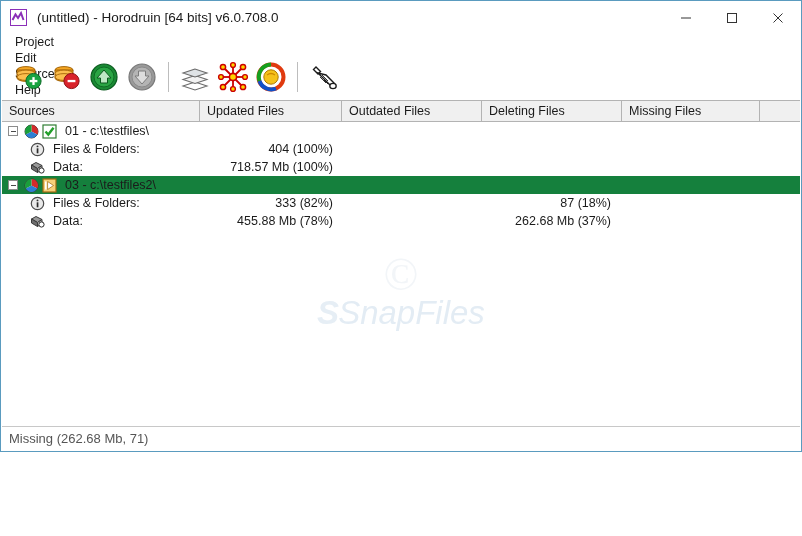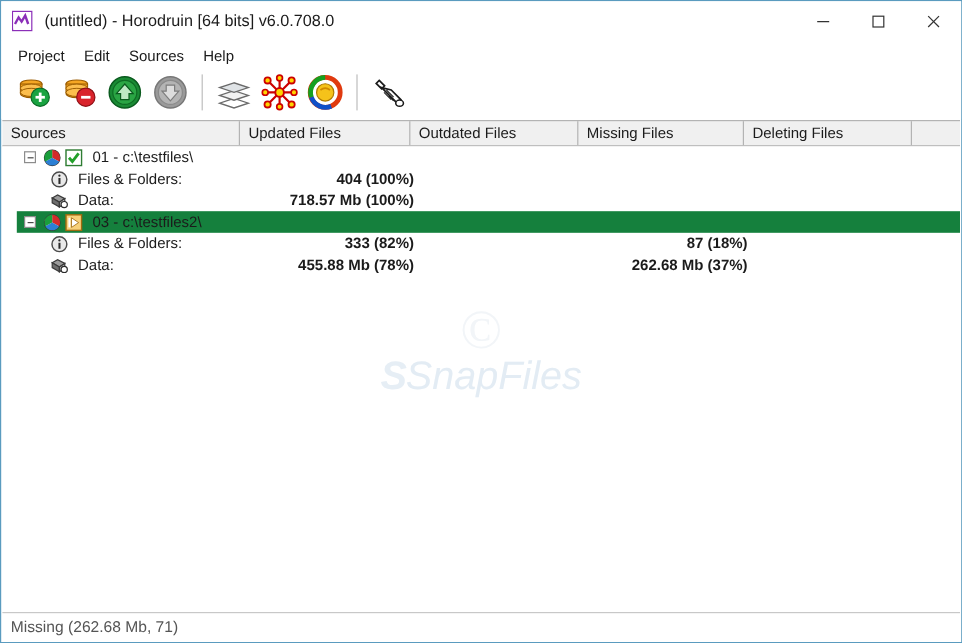--- a/index.html
+++ b/index.html
@@ -6,21 +6,21 @@
     margin: 0;
     padding: 0;
     background: #ffffff;
   }
   body {
     font-family: "Liberation Sans", sans-serif;
   }
   #app {
     position: relative;
     width: 802px;
-    height: 536px;
+    height: 452px;
     box-sizing: border-box;
     border: 1px solid #5a9bbf;
     background: #ffffff;
     overflow: hidden;
   }
 
   
   .titlebar {
     position: relative;
     height: 33px;
@@ -59,23 +59,24 @@
     align-items: center;
     justify-content: center;
     background: transparent;
   }
   .win-btn svg { display: block; }
 
   
   .menubar {
     height: 21px;
     display: flex;
-    align-items: flex-end;
+    align-items: flex-start;
     padding-left: 6px;
     background: #ffffff;
+    flex-direction: column;
   }
   .menu-item {
     font-size: 12.5px;
     color: #1b1b1b;
     padding: 1px 8px;
     white-space: nowrap;
   }
 
   
   .toolbar {
@@ -143,37 +144,35 @@
   .lv-body {
     position: relative;
     background: #ffffff;
     height: calc(100% - 22px);
   }
   .row {
     display: flex;
     height: 18px;
     align-items: flex-end;
     background: transparent;
-    margin-left: 12px;
   }
   .row.alt { background: #15803d; }
   .cell {
     box-sizing: border-box;
     height: 18px;
     display: flex;
     align-items: center;
     font-size: 12.5px;
     color: #1b1b1b;
     white-space: nowrap;
     overflow: hidden;
   }
   .cell.num {
     justify-content: flex-end;
     padding-right: 9px;
-    font-weight: bold;
   }
   .cell.src { padding-left: 0; }
 
   .expander {
     width: 10px;
     height: 10px;
     border: 1px solid #8c8c8c;
     background: #ffffff;
     box-sizing: border-box;
     margin-left: 6px;
@@ -403,22 +402,22 @@
     </div>
 
   </div>
 
   <div class="listview">
 
     <div class="lv-header">
       <div class="lv-col c0">Sources</div>
       <div class="lv-col c1">Updated Files</div>
       <div class="lv-col c2">Outdated Files</div>
+      <div class="lv-col c4">Deleting Files</div>
       <div class="lv-col c3">Missing Files</div>
-      <div class="lv-col c4">Deleting Files</div>
       <div class="lv-col c5"></div>
     </div>
 
     <div class="lv-body">
 
       <div class="watermark">
         <div class="wm-c">©</div>
         <div class="wm-row">
           <div class="wm-logo">S</div>
           <div class="wm-text">SnapFiles</div>

